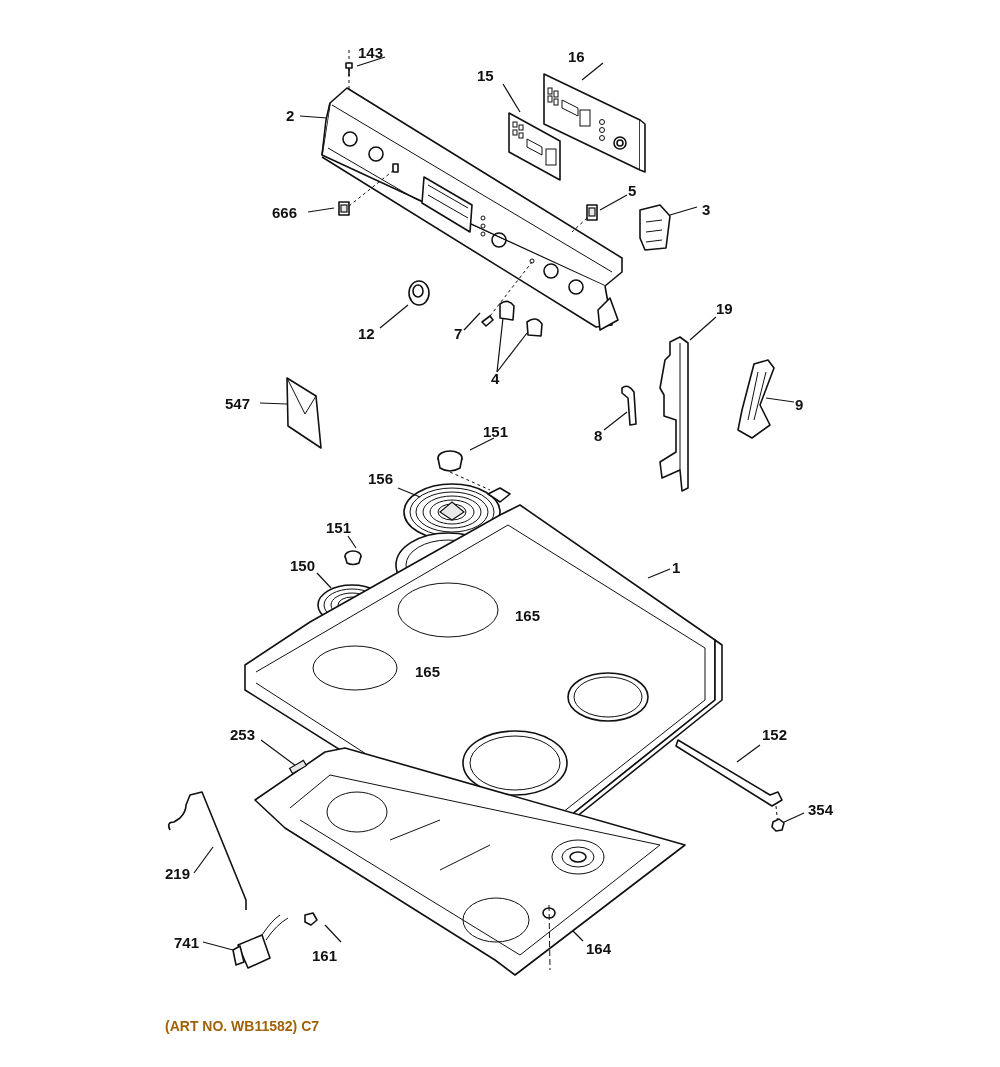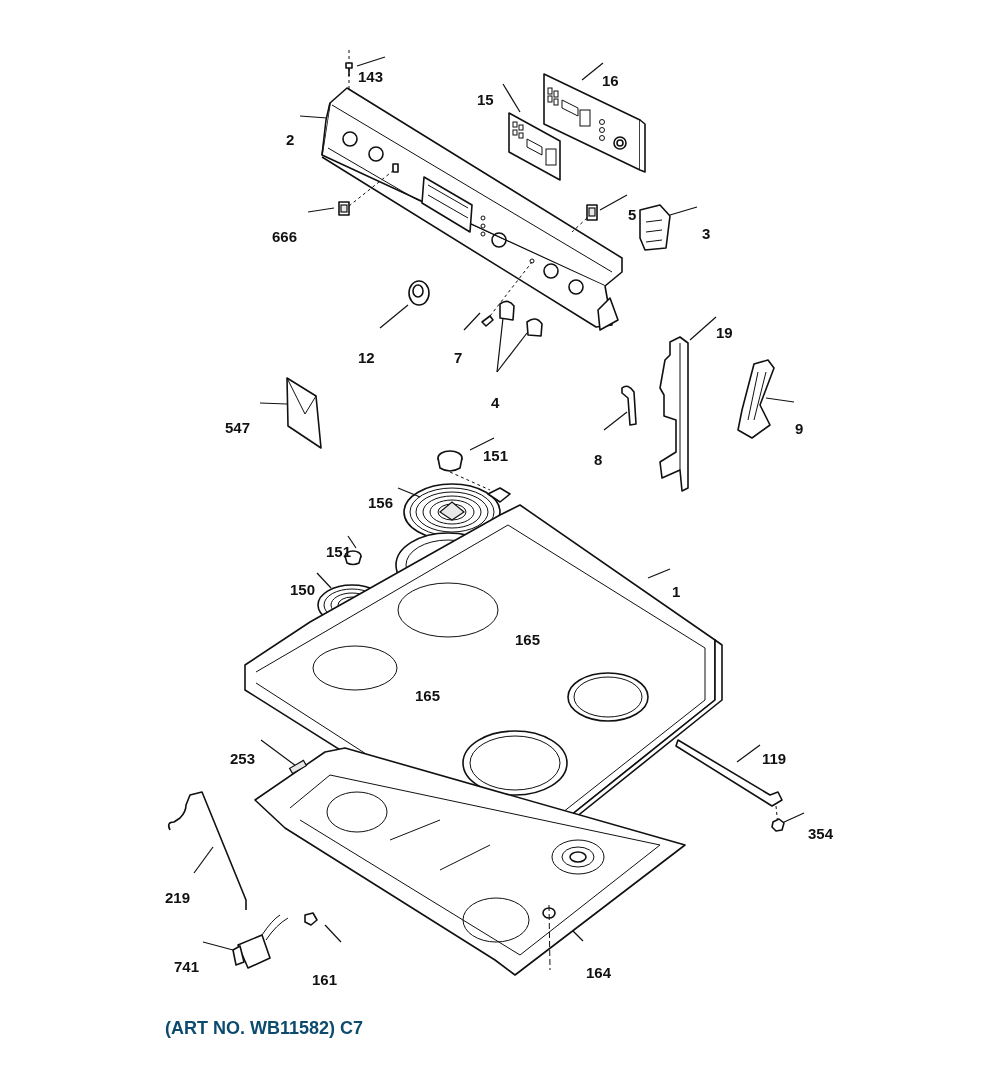--- a/index.html
+++ b/index.html
@@ -1,19 +1,19 @@
 <!DOCTYPE html>
 <html><head>
 <meta charset="utf-8">
 <style>
   html,body{margin:0;padding:0;background:#fff;}
   body{width:1000px;height:1067px;position:relative;overflow:hidden;font-family:"Liberation Sans",sans-serif;}
   svg{position:absolute;left:0;top:0;}
-  .lbl{position:absolute;font-weight:bold;font-size:15px;color:#111;line-height:1;margin-top:24px;}
-  .caption{position:absolute;left:165px;top:1018px;font-weight:bold;font-size:18px;color:#0c4a6e;}
+  .lbl{position:absolute;font-weight:bold;font-size:15px;color:#111;line-height:1;}
+  .caption{position:absolute;left:165px;top:1018px;font-weight:bold;font-size:14px;color:#a16207;}
   .st{fill:none;stroke:#111;stroke-width:1.6;stroke-linejoin:round;}
   .th{fill:none;stroke:#111;stroke-width:1;}
   .lead{stroke:#111;stroke-width:1.2;}
   .wf{fill:#fff;stroke:#111;stroke-width:1.6;stroke-linejoin:round;}
   .gr{fill:#e8e8e8;stroke:#111;stroke-width:1.2;}
 </style>
 </head>
 <body>
 
 <svg width="1000" height="1067" viewBox="0 0 1000 1067">
@@ -249,39 +249,39 @@
 
   <g>
     <ellipse class="wf" cx="549" cy="913" rx="6" ry="5"></ellipse>
     <line class="th" x1="549" y1="905" x2="550" y2="970" stroke-dasharray="6,3"></line>
   </g>
 </svg>
 
 <div class="lbl" style="left:358px;top:45px">143</div>
 <div class="lbl" style="left:286px;top:108px">2</div>
 <div class="lbl" style="left:477px;top:68px">15</div>
-<div class="lbl" style="left:602px;top:49px">16</div>
+<div class="lbl" style="left:568px;top:49px">16</div>
 <div class="lbl" style="left:272px;top:205px">666</div>
 <div class="lbl" style="left:628px;top:183px">5</div>
 <div class="lbl" style="left:702px;top:202px">3</div>
 <div class="lbl" style="left:358px;top:326px">12</div>
 <div class="lbl" style="left:454px;top:326px">7</div>
 <div class="lbl" style="left:491px;top:371px">4</div>
 <div class="lbl" style="left:716px;top:301px">19</div>
 <div class="lbl" style="left:594px;top:428px">8</div>
 <div class="lbl" style="left:795px;top:397px">9</div>
 <div class="lbl" style="left:225px;top:396px">547</div>
 <div class="lbl" style="left:483px;top:424px">151</div>
 <div class="lbl" style="left:368px;top:471px">156</div>
 <div class="lbl" style="left:326px;top:520px">151</div>
 <div class="lbl" style="left:290px;top:558px">150</div>
 <div class="lbl" style="left:515px;top:608px">165</div>
 <div class="lbl" style="left:415px;top:664px">165</div>
 <div class="lbl" style="left:672px;top:560px">1</div>
 <div class="lbl" style="left:230px;top:727px">253</div>
-<div class="lbl" style="left:762px;top:727px">119</div>
+<div class="lbl" style="left:762px;top:727px">152</div>
 <div class="lbl" style="left:808px;top:802px">354</div>
 <div class="lbl" style="left:165px;top:866px">219</div>
 <div class="lbl" style="left:174px;top:935px">741</div>
 <div class="lbl" style="left:312px;top:948px">161</div>
 <div class="lbl" style="left:586px;top:941px">164</div>
 
 <div class="caption">(ART NO. WB11582) C7</div>
 
 </body></html>

